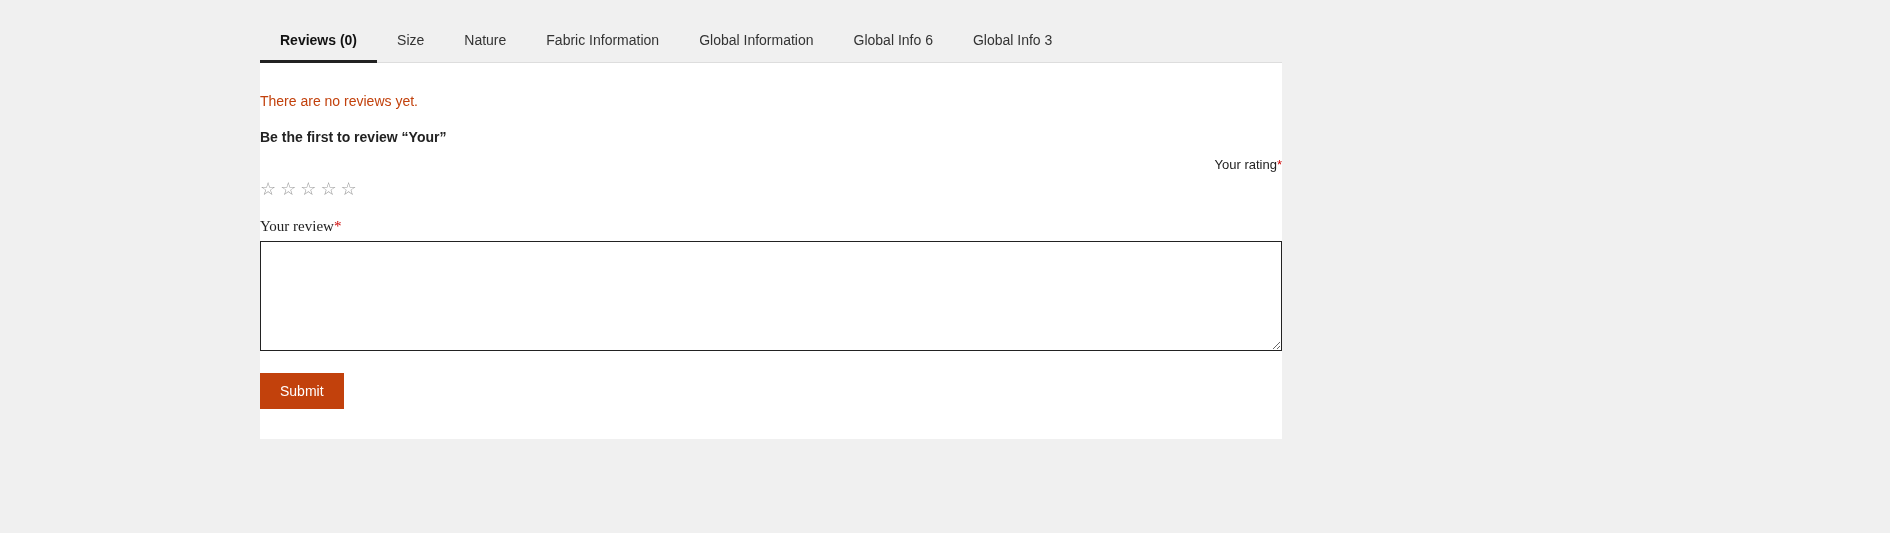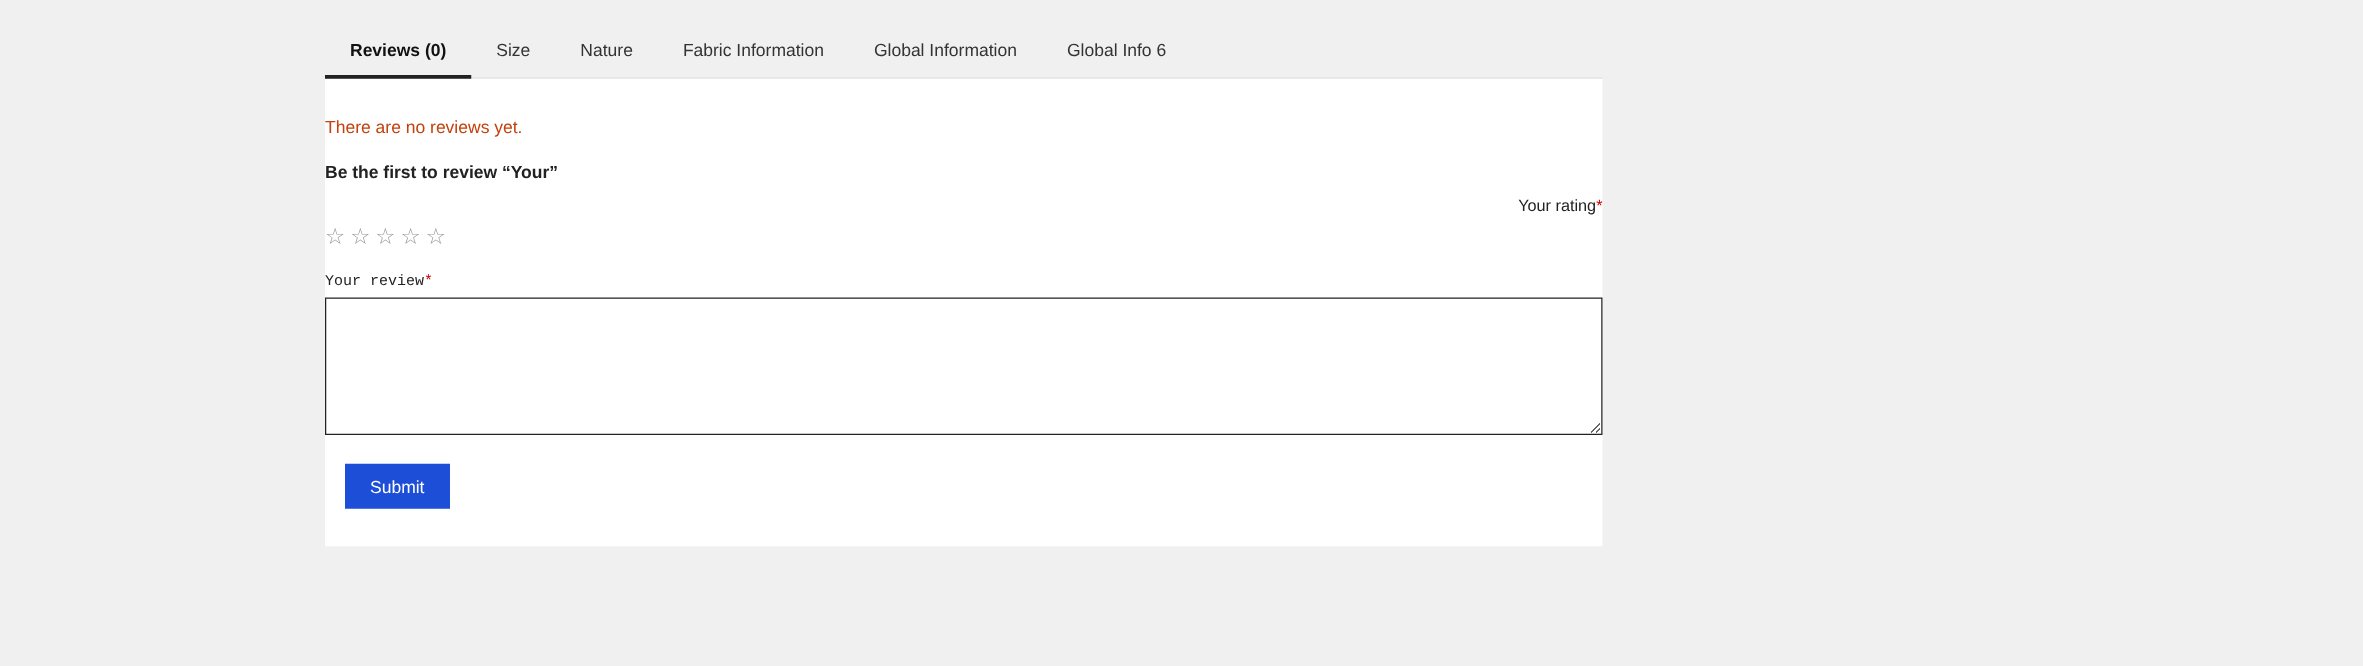--- a/index.html
+++ b/index.html
@@ -97,69 +97,69 @@
       margin-bottom: 18px;
     }
 
     .star {
       font-size: 18px;
       color: #999;
       cursor: pointer;
     }
 
     .review-label {
-      font-size: 12px;
+      font-size: 15px;
       color: #222;
       margin-bottom: 6px;
-      font-family: Liberation Mono, monospace;
+      font-family: Liberation Serif, serif;
     }
 
     .review-textarea {
       width: 100%;
       height: 110px;
       border: 1px solid #222;
       padding: 8px;
       font-size: 14px;
       font-family: Arial, sans-serif;
       resize: vertical;
       outline: none;
       background: #fff;
     }
 
     .submit-btn {
       margin-top: 18px;
-      background-color: #1d4ed8;
+      background-color: #c2410c;
       color: #fff;
       border: none;
       padding: 10px 20px;
       font-size: 14px;
       font-family: Arial, sans-serif;
       cursor: pointer;
       font-weight: normal;
-      margin-left: 16px;
     }
 
     .page-wrapper {
       width: 100%;
       background-color: #f0f0f0;
     }
   </style>
 </head>
 <body>
 
 <div class="page-wrapper">
   <div class="main-container">
 
     <div class="tabs-container">
       <div class="tab-item active">Reviews (0)</div>
       <div class="tab-item">Size</div>
       <div class="tab-item">Nature</div>
       <div class="tab-item">Fabric Information</div>
       <div class="tab-item">Global Information</div>
       <div class="tab-item">Global Info 6</div>
+      <div class="tab-item">Global Info 3</div>
     </div>
 
     <div class="content-area">
 
       <p class="no-reviews-text">There are no reviews yet.</p>
 
       <p class="review-form-title">Be the first to review “Your”</p>
 
       <div>
         <div class="rating-label">

